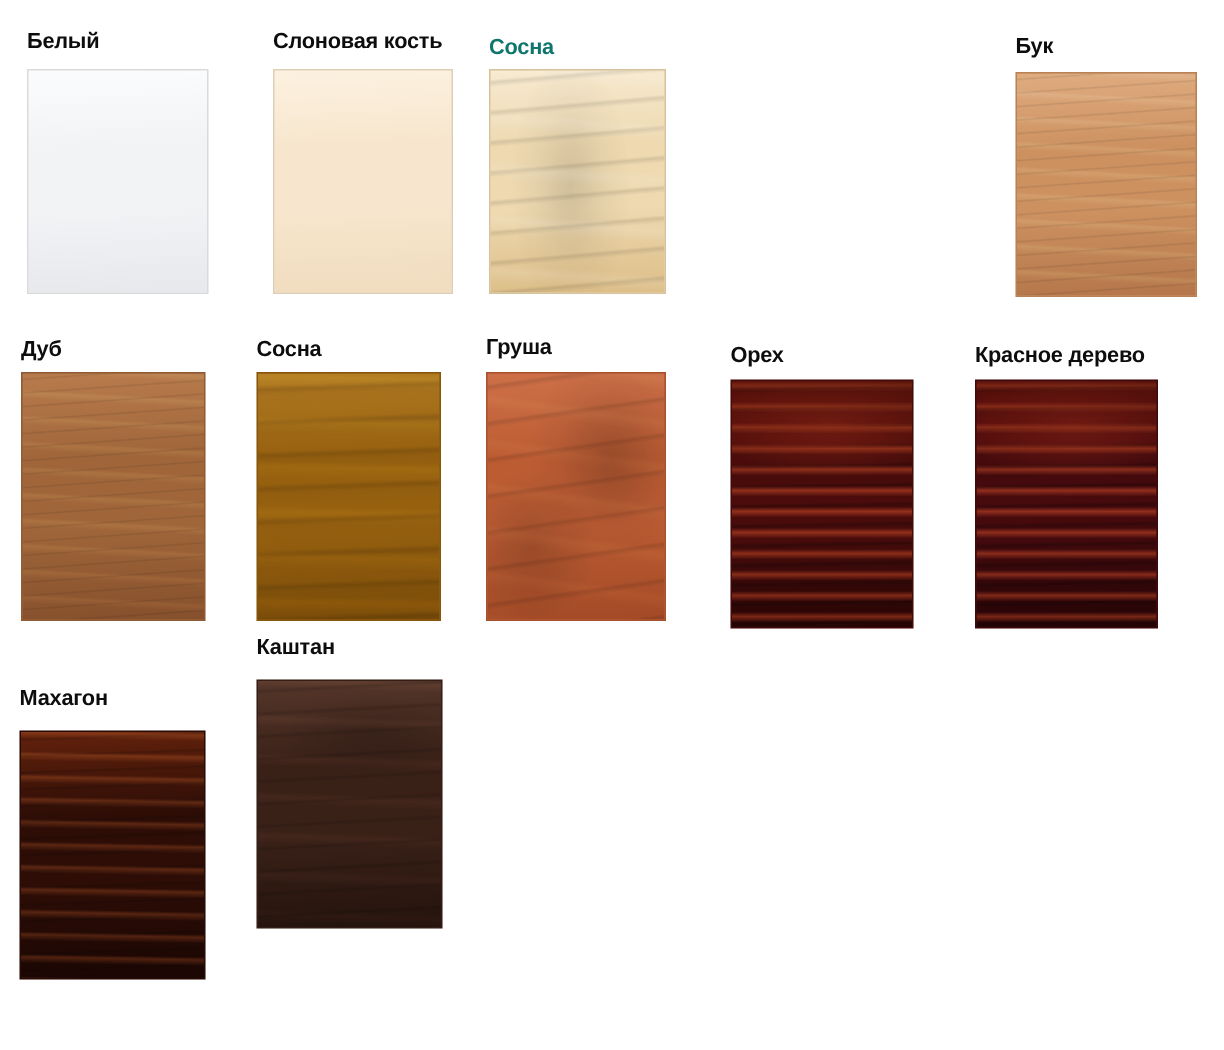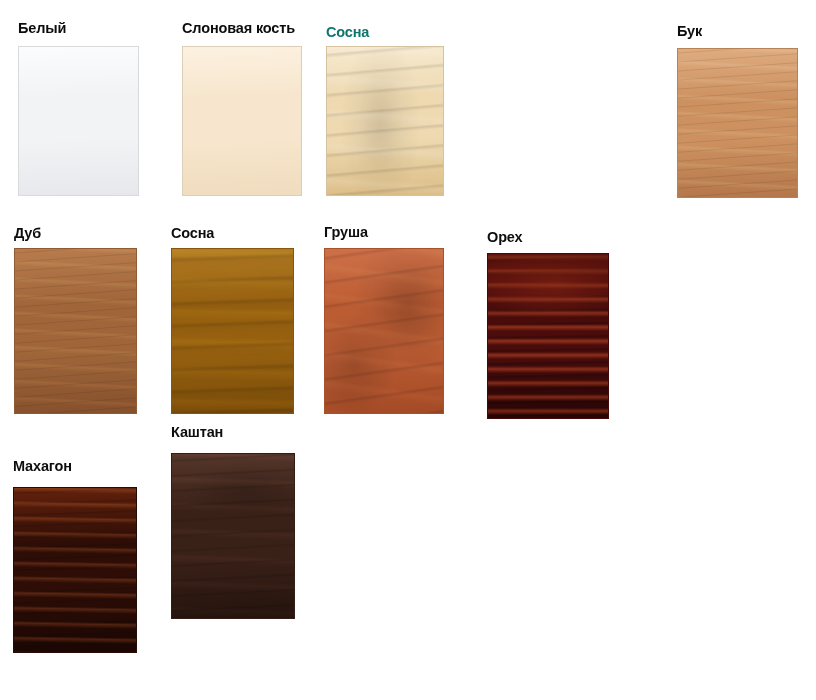--- a/index.html
+++ b/index.html
@@ -304,20 +304,29 @@
     </div>
     <div class="swatch-cell" style="left: 487px; top: 229px;">
       <div class="swatch-label" style="color: rgb(13, 13, 13);">Орех</div>
       <div class="swatch-chip tex-flame" style="width: 122px; height: 166px; margin-top: 8px; background: rgb(75, 12, 11);">
         <div class="grain-base" style="background: linear-gradient(178deg, rgb(141, 26, 16) 0%, rgb(75, 12, 11) 34%, rgb(75, 12, 11) 62%, rgb(45, 5, 5) 100%);"></div>
         <div class="grain-lines"></div>
         <div class="grain-lines2"></div>
         <div class="grain-sheen"></div>
       </div>
     </div>
+    <div class="swatch-cell" style="left: 650px; top: 229px;">
+      <div class="swatch-label" style="color: rgb(13, 13, 13);">Красное дерево</div>
+      <div class="swatch-chip tex-flame" style="width: 122px; height: 166px; margin-top: 8px; background: rgb(71, 10, 13);">
+        <div class="grain-base" style="background: linear-gradient(178deg, rgb(138, 23, 16) 0%, rgb(71, 10, 13) 34%, rgb(71, 10, 13) 62%, rgb(42, 4, 6) 100%);"></div>
+        <div class="grain-lines"></div>
+        <div class="grain-lines2"></div>
+        <div class="grain-sheen"></div>
+      </div>
+    </div>
     <div class="swatch-cell" style="left: 13px; top: 438px;">
       <div class="swatch-label" style="color: rgb(13, 13, 13); margin-top: 20px;">Махагон</div>
       <div class="swatch-chip tex-speckle" style="width: 124px; height: 166px; margin-top: 13px; background: rgb(45, 13, 6);">
         <div class="grain-base" style="background: linear-gradient(178deg, rgb(100, 34, 12) 0%, rgb(45, 13, 6) 34%, rgb(45, 13, 6) 62%, rgb(26, 6, 3) 100%);"></div>
         <div class="grain-lines"></div>
         <div class="grain-lines2"></div>
         <div class="grain-sheen"></div>
       </div>
     </div>
     <div class="swatch-cell" style="left: 171px; top: 424px;">

